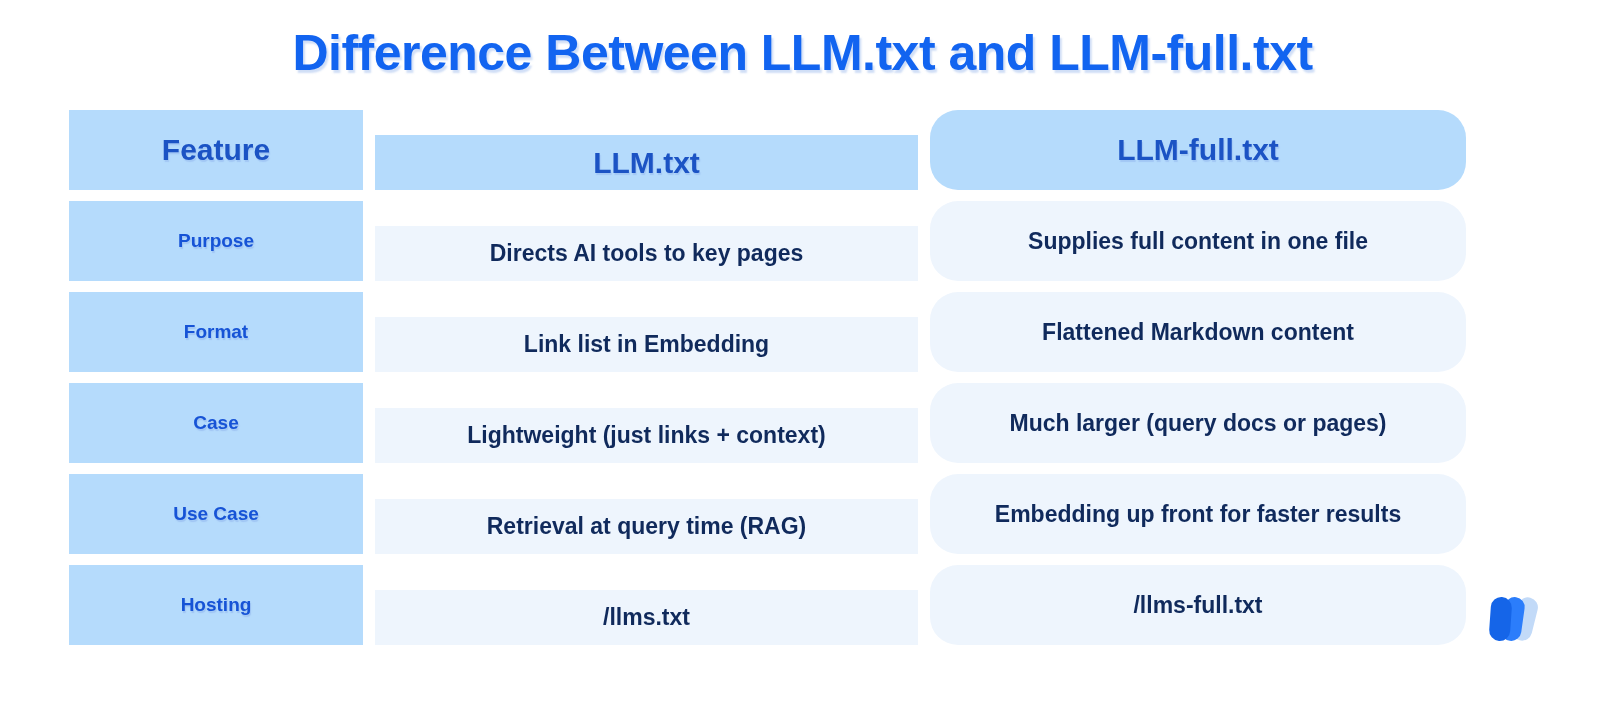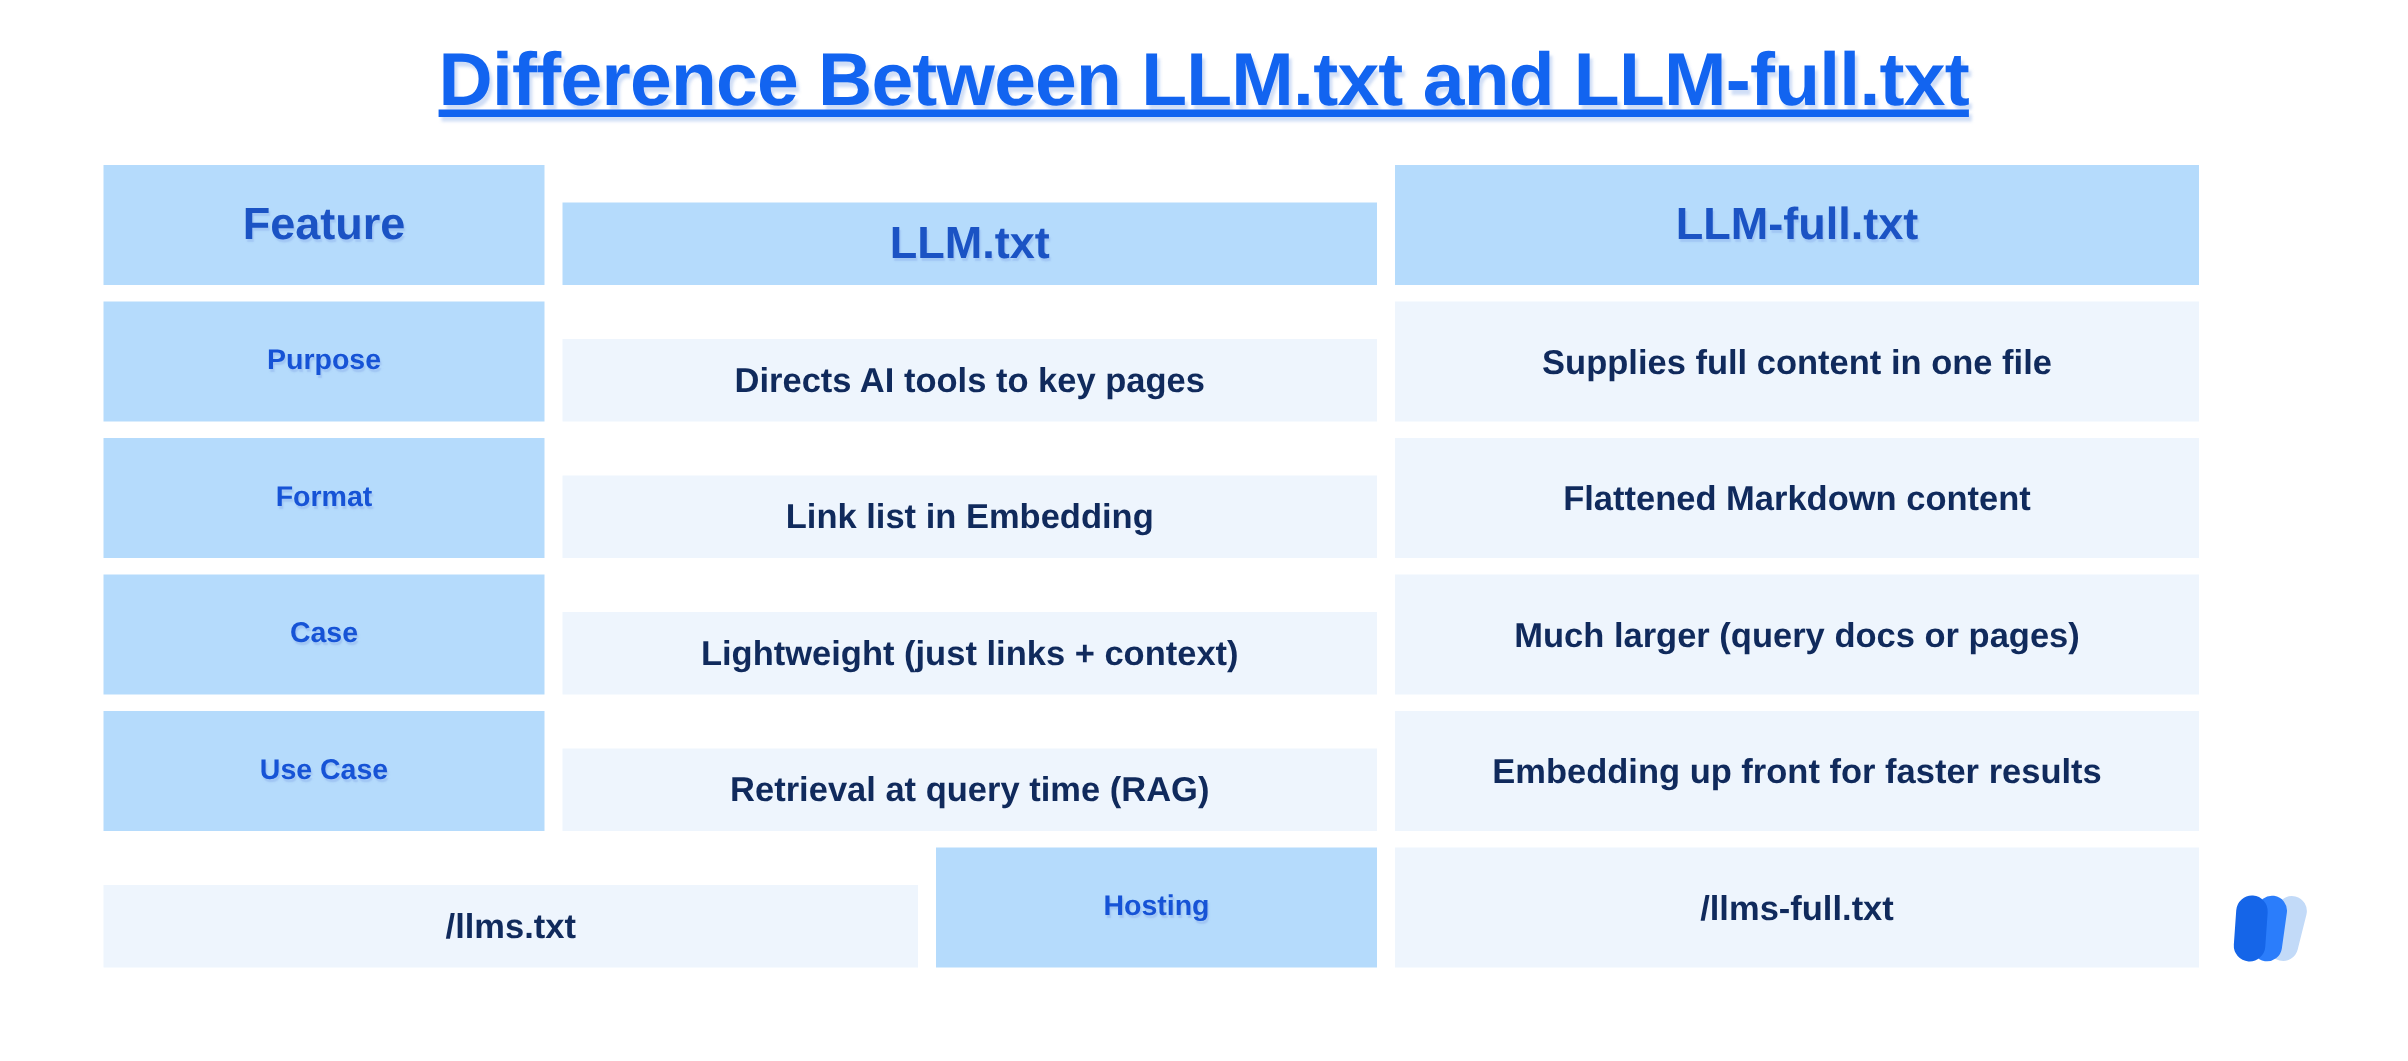--- a/index.html
+++ b/index.html
@@ -27,21 +27,20 @@
     top: 24px;
     left: 0;
     width: 1605px;
     text-align: center;
     font-size: 50px;
     font-weight: 700;
     letter-spacing: -0.5px;
     color: #1264f0;
     text-shadow: 2px 3px 2px rgba(120,160,230,0.35);
     white-space: nowrap;
-    text-decoration: underline;
   }
 
   
   .table {
     position: absolute;
     left: 69px;
     top: 110px;
     width: 1397px;
     display: flex;
     flex-direction: column;
@@ -59,21 +58,21 @@
     display: flex;
     align-items: center;
     justify-content: center;
     text-align: left;
     box-sizing: border-box;
     padding: 0 14px;
   }
 
   .col-label   { width: 294px; flex: 0 0 294px; }
   .col-a       { width: 543px; flex: 0 0 543px; margin-top: 25px; }
-  .col-b       { width: 536px; flex: 0 0 536px; }
+  .col-b       { width: 536px; flex: 0 0 536px; border-radius: 28px; }
 
   
   .row.header .cell {
     background: #b5dbfc;
     color: #1b53c4;
     font-size: 30px;
     font-weight: 700;
     text-shadow: 1px 2px 1px rgba(140,175,235,0.45);
   }
 
@@ -138,22 +137,22 @@
       <div class="cell col-b">Much larger (query docs or pages)</div>
     </div>
 
     <div class="row body">
       <div class="cell col-label">Use Case</div>
       <div class="cell col-a">Retrieval at query time (RAG)</div>
       <div class="cell col-b">Embedding up front for faster results</div>
     </div>
 
     <div class="row body">
+      <div class="cell col-label">Hosting</div>
       <div class="cell col-a">/llms.txt</div>
-      <div class="cell col-label">Hosting</div>
       <div class="cell col-b">/llms-full.txt</div>
     </div>
 
   </div>
 
   <div class="logo">
     <svg viewBox="0 0 56 48" xmlns="http://www.w3.org/2000/svg" aria-hidden="true">
       <g>
         <rect x="28" y="2" width="20" height="44" rx="10" fill="#c2daf8" transform="rotate(14 38 24)"></rect>
         <rect x="16" y="2" width="20" height="44" rx="10" fill="#2b7dfb" transform="rotate(8 26 24)"></rect>

